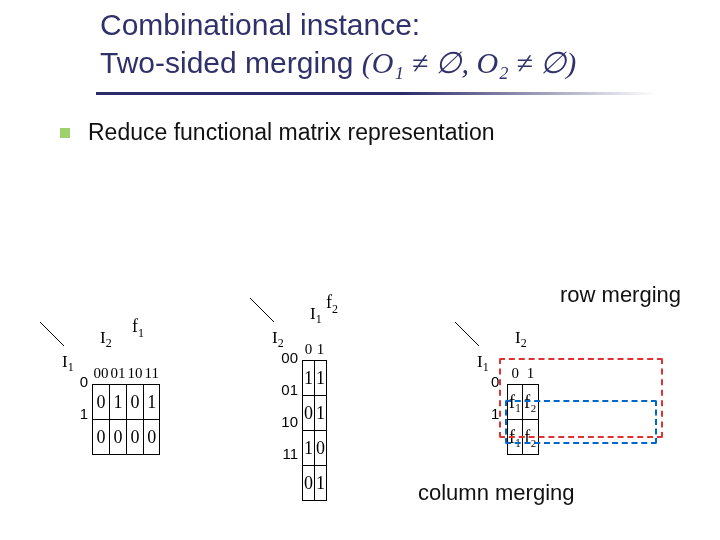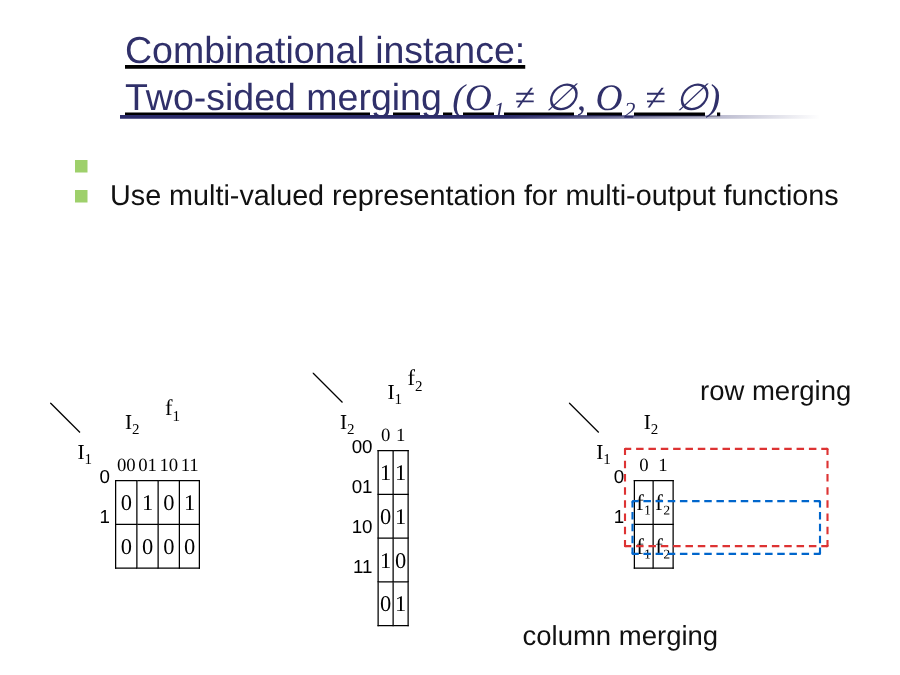--- a/index.html
+++ b/index.html
@@ -12,23 +12,22 @@
     overflow: hidden;
   }
   .slide {
     position: relative;
     width: 720px;
     height: 540px;
   }
   .title-block {
     position: absolute;
     left: 100px;
-    top: 22px;
+    top: 6px;
     width: 600px;
-    text-decoration: underline;
   }
   .title-line {
     font-size: 30px;
     color: #30306a;
     line-height: 1.25;
   }
   .title-italic {
     font-style: italic;
     font-family: "Times New Roman", serif;
   }
@@ -186,24 +185,21 @@
     <div class="title-line">Combinational instance:</div>
     <div class="title-line">
       <span>Two-sided merging </span><span class="title-italic">(O₁ ≠ ∅, O₂ ≠ ∅)</span>
     </div>
   </div>
   <div class="title-underline"></div>
 
   <div class="bullets">
     <div class="bullet-row">
       <div class="bullet-mark"></div>
-    </div>
-    <div class="bullet-row">
-      <div class="bullet-mark"></div>
-      <div class="bullet-text">Use multi-valued representation for multi-output functions</div>
+      <div class="bullet-text">Reduce functional matrix representation</div>
     </div>
   </div>
 
   <div class="diagram">
 
     <div class="tbl tbl1">
       <div class="f-lbl" style="left:92px; top:-6px;text-align:center;">
         <span>f</span><span class="sub">1</span>
       </div>
       <div class="axis-lbl" style="left:60px; top:6px;">
@@ -322,18 +318,18 @@
               <td>f₁</td>
               <td>f₂</td>
             </tr>
       </tbody>
         </table>
 
       <div class="dashbox dash-red" style="left:44px; top:36px; width:160px; height:76px;"></div>
       <div class="dashbox dash-blue" style="left:50px; top:78px; width:148px; height:40px;"></div>
     </div>
 
-    <div class="annot" style="left:560px; top:20px;">row merging</div>
-    <div class="annot" style="left:418px; top:216px;">column merging</div>
+    <div class="annot" style="left:560px; top:2px;">row merging</div>
+    <div class="annot" style="left:418px; top:200px;">column merging</div>
 
   </div>
 
 </div>
 
 </body></html>

